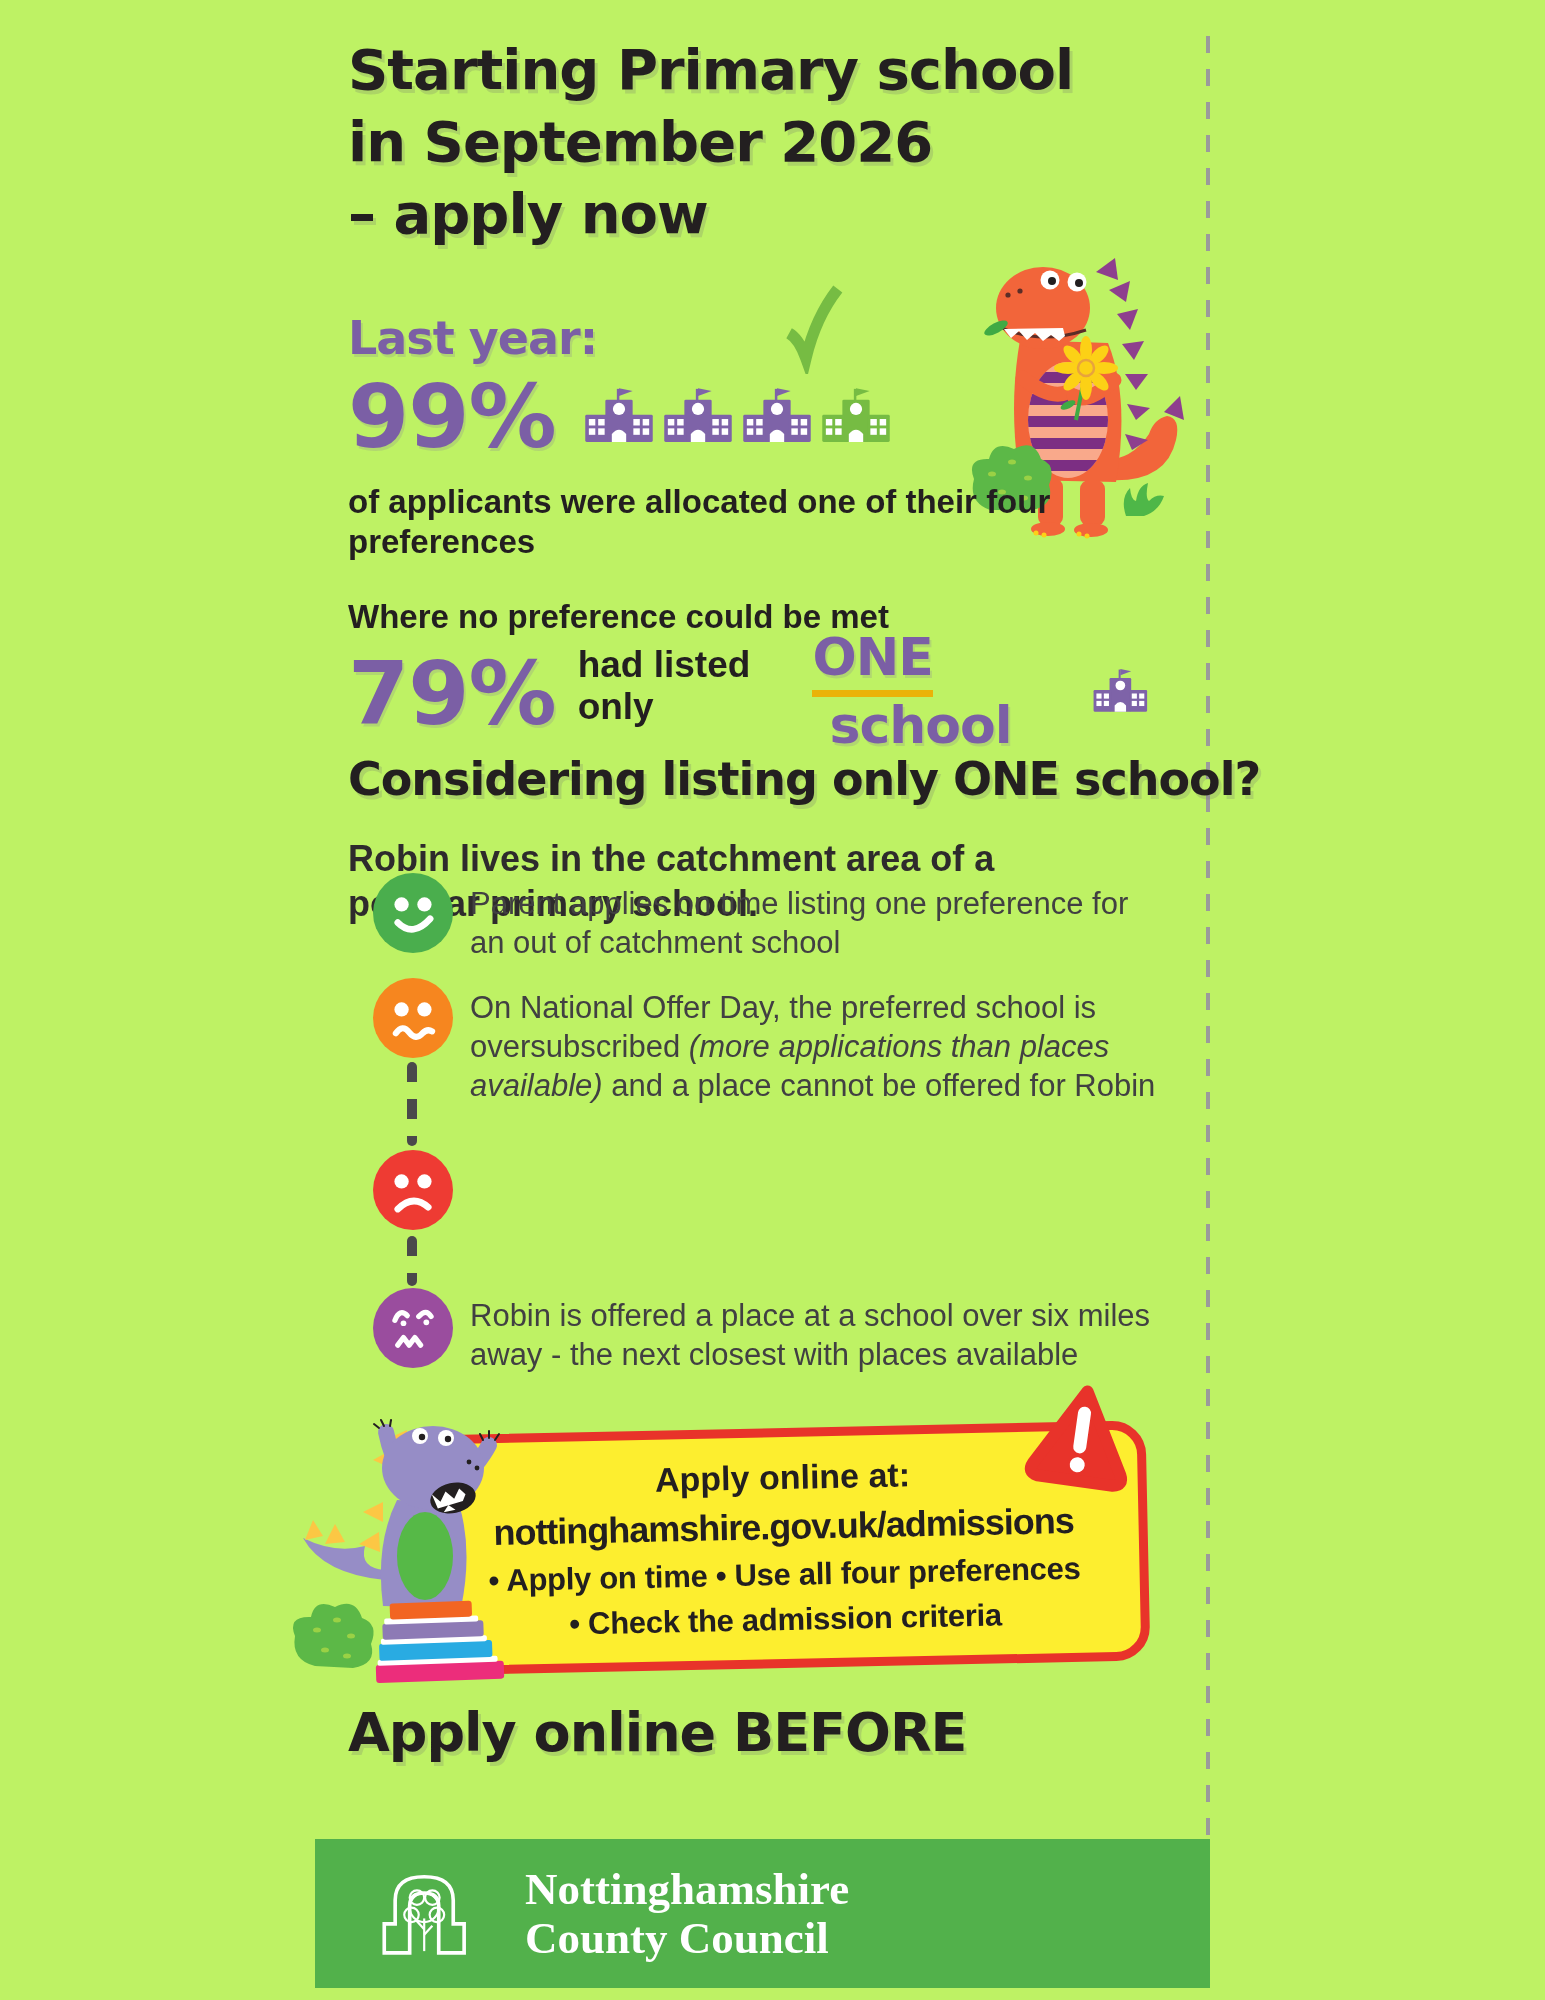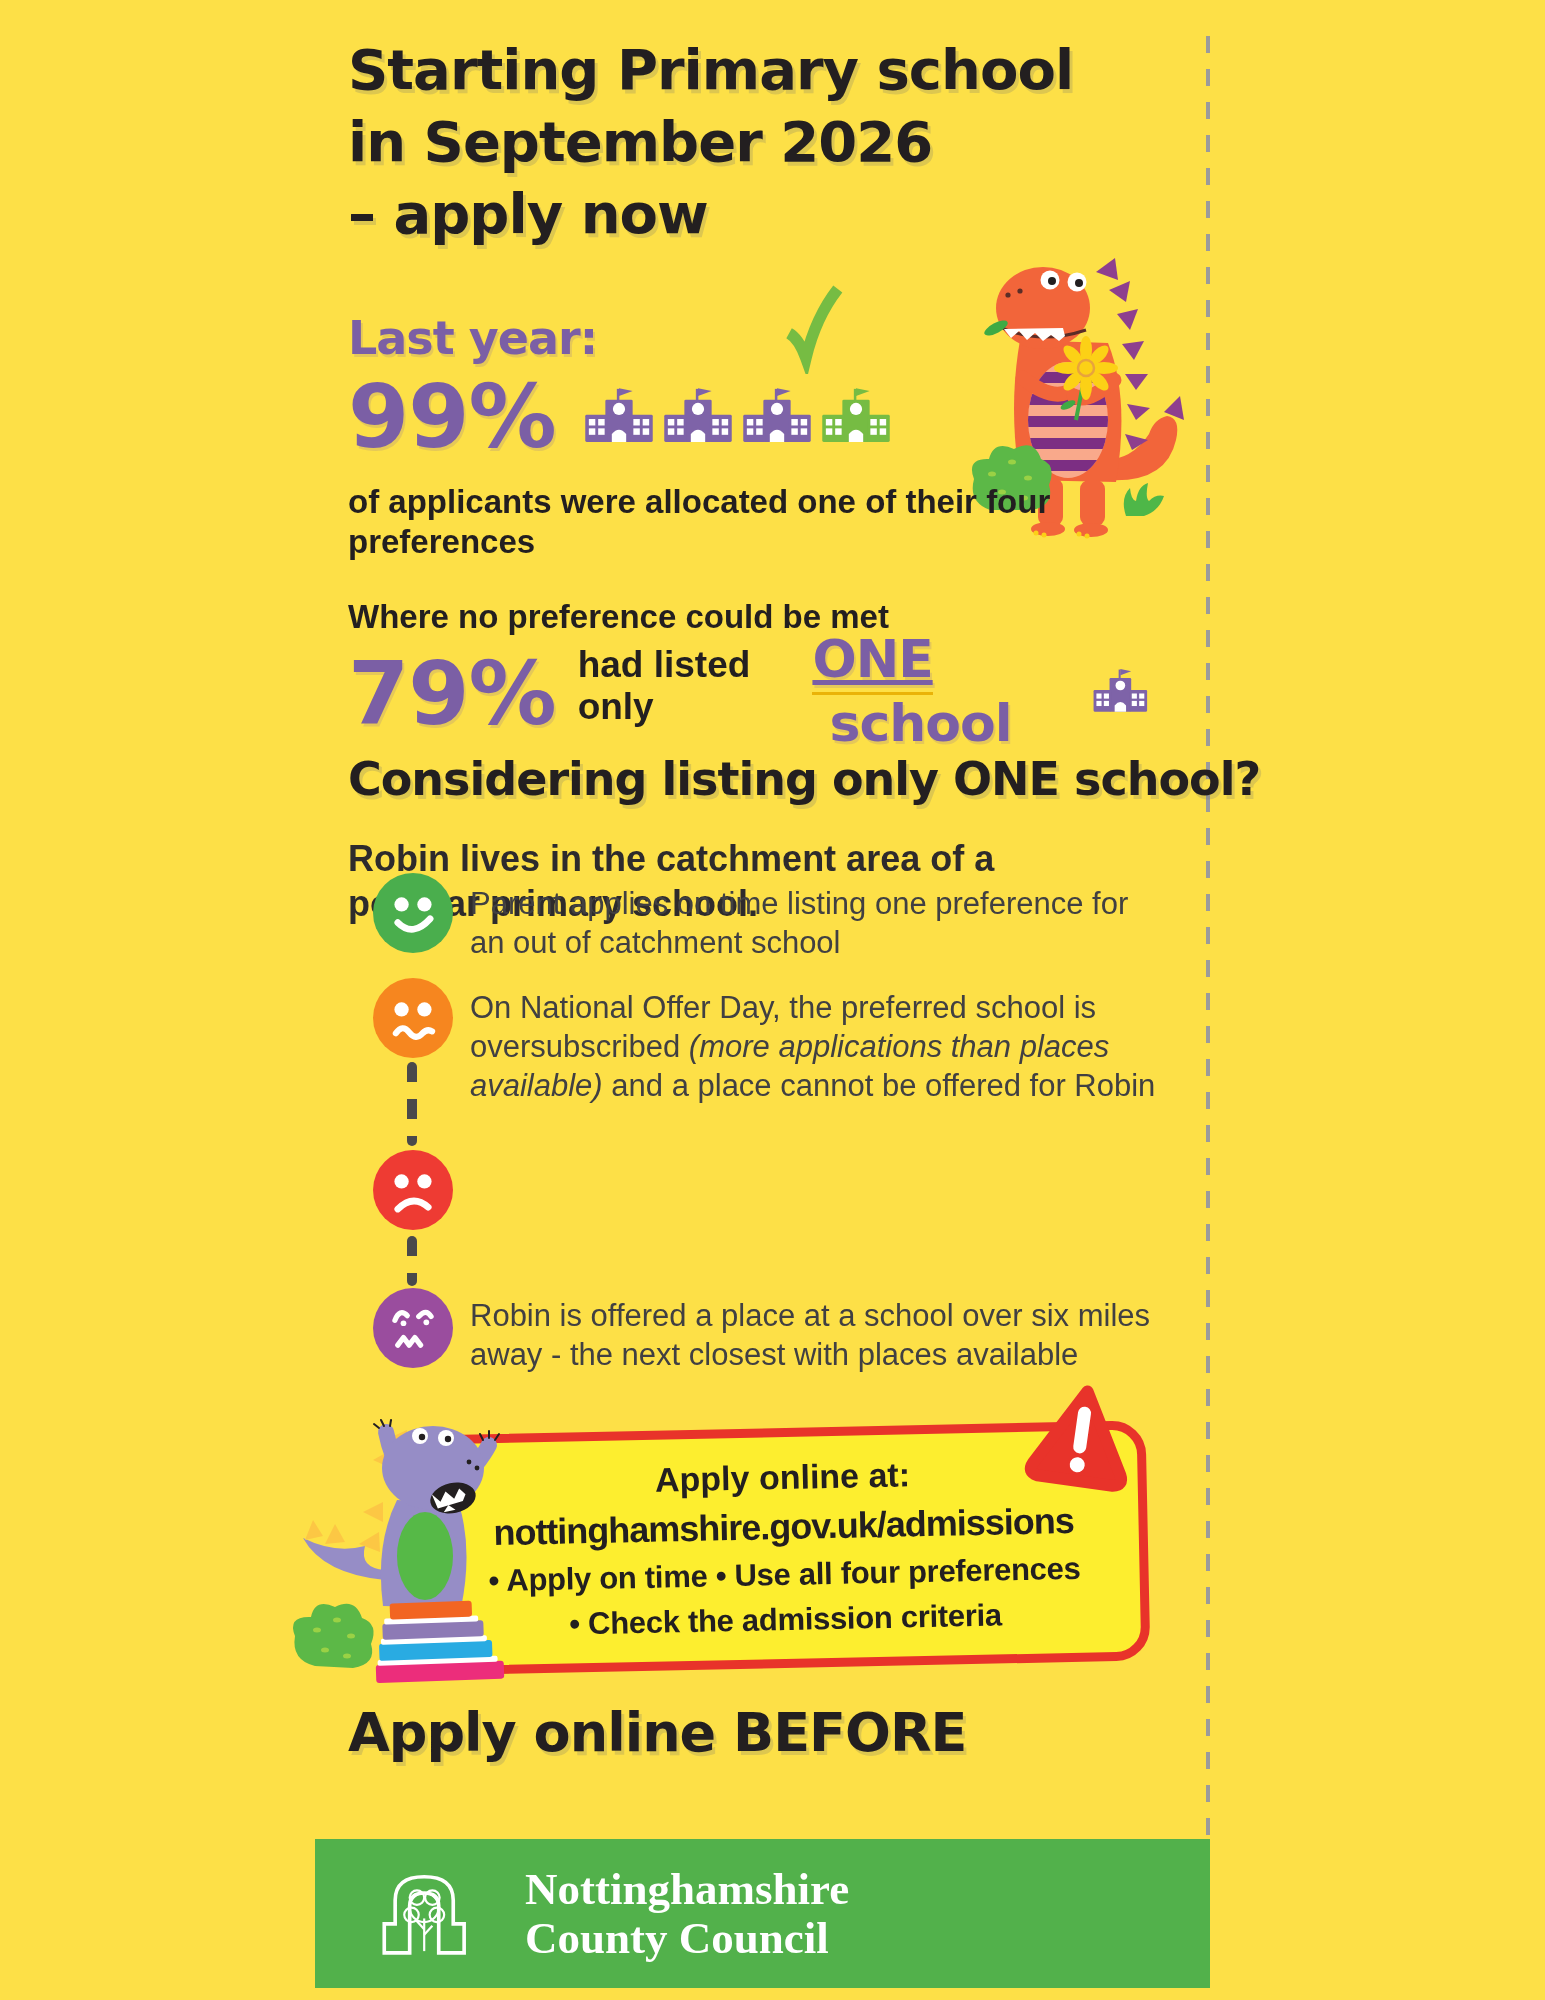--- a/index.html
+++ b/index.html
@@ -1,16 +1,16 @@
 <!DOCTYPE html>
 <html><head>
 <meta charset="utf-8">
 <style>
   html,body{margin:0;padding:0;background:#ffffff;}
-  .poster{position:relative;width:1545px;height:2000px;background:#fde047;overflow:hidden;
+  .poster{position:relative;width:1545px;height:2000px;background:#bef264;overflow:hidden;
           font-family:"Liberation Sans",sans-serif;color:#231f20;}
   .abs{position:absolute;}
   .cartoon{font-family:"DejaVu Sans",sans-serif;font-weight:800;letter-spacing:-1px;}
   .cartoon-black{color:#231f20;text-shadow:3px 4px 0 rgba(110,110,110,.22);}
   .cartoon-purple{color:#7b5fa5;text-shadow:2px 3px 0 rgba(123,95,165,.18);}
 
   .title{left:348px;top:34px;font-size:56px;line-height:72px;}
   .lastyear{left:348px;top:312px;font-size:46px;line-height:52px;}
 
   .stat99-row{left:348px;top:362px;width:800px;height:110px;display:flex;align-items:center;}
@@ -19,21 +19,21 @@
   .school-icon{width:70px;height:56px;display:block;}
   .check-icon{position:absolute;left:782px;top:282px;width:62px;height:92px;}
 
   .stat99-desc{left:348px;top:482px;width:710px;font-size:33px;line-height:40px;font-weight:700;}
   .nopref{left:348px;top:598px;font-size:33px;font-weight:700;}
 
   .stat79-row{left:348px;top:642px;width:800px;height:104px;display:flex;align-items:center;}
   .stat79-val{font-size:88px;line-height:98px;}
   .stat79-text{font-size:37px;font-weight:700;margin:0 20px 16px 22px;}
   .one-school{font-size:52px;line-height:56px;margin-bottom:6px;}
-  .one-underline{display:inline-block;border-bottom:3px solid #eab308;padding-bottom:5px;text-decoration:underline;}
+  .one-underline{display:inline-block;border-bottom:7px solid #eab308;padding-bottom:5px;}
   .school-small{width:66px;height:53px;margin-left:16px;margin-bottom:10px;}
 
   .considering{left:348px;top:752px;font-size:46px;line-height:54px;}
   .robin-intro{left:348px;top:836px;width:720px;font-size:36px;line-height:45px;font-weight:600;color:#2e2b2c;}
   .robin-intro b{font-weight:800;margin-top:24px;}
 
   .face{position:absolute;left:373px;width:80px;height:80px;}
   .tl-text{position:absolute;left:470px;width:700px;font-size:31px;line-height:39px;color:#414042;}
   .tl-text i{font-style:italic;}
   .connector{position:absolute;left:407px;width:10px;border-radius:5px;

